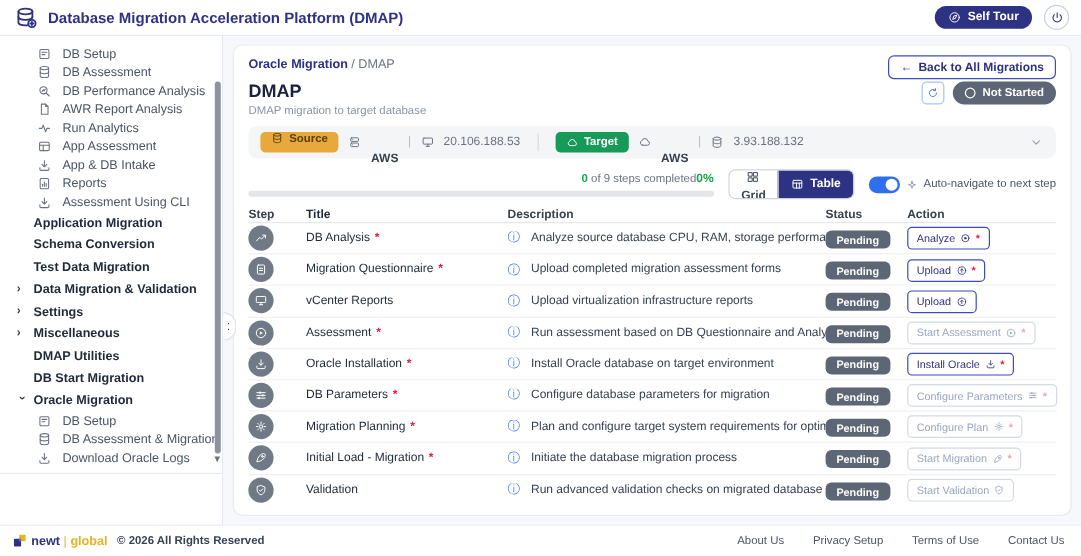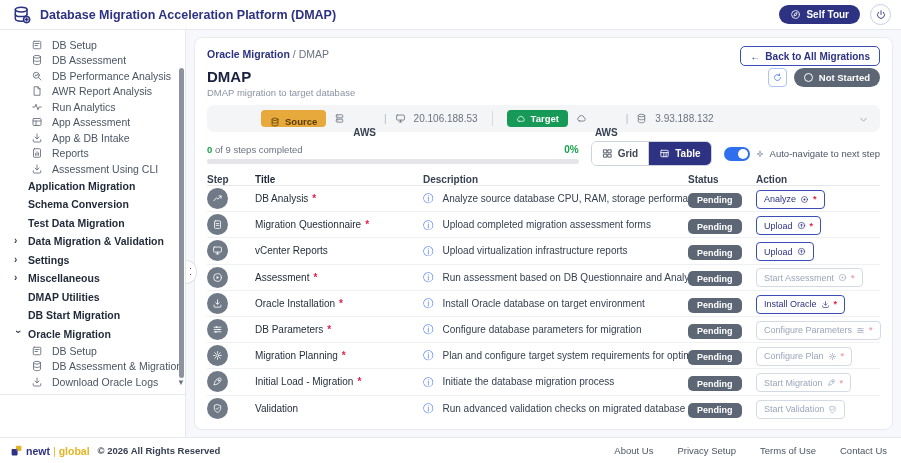--- a/index.html
+++ b/index.html
@@ -50,44 +50,44 @@
   .page-subtitle { font-size: 9.5px; color: #8b93a3; margin-top: 2px; }
   .title-right { display: flex; align-items: center; gap: 7px; }
   .mini-btn { width: 19px; height: 19px; border: 1px solid #a9c4f5; border-radius: 4px; background: #fff; color: #4f7df0; display: flex; align-items: center; justify-content: center; cursor: pointer; }
   .mini-btn svg { width: 11px; height: 11px; }
   .status-pill { display: flex; align-items: center; gap: 6px; background: #5d6675; color: #fff; font-size: 9.5px; font-weight: bold; border-radius: 10px; height: 19px; padding: 0 10px; }
   .status-dot { width: 9px; height: 9px; border: 1.5px solid #fff; border-radius: 50%; display: inline-block; }
 
   
   .conn-bar { margin-top: 7px; background: #f4f5f7; border-radius: 7px; height: 27px; display: flex; align-items: center; padding: 0 10px; gap: 10px; }
   .conn-seg { display: flex; align-items: center; gap: 8px; }
-  .src-pill { display: flex; align-items: flex-end; gap: 5px; background: #e7a83c; color: #5b3d05; font-size: 9.5px; font-weight: bold; border-radius: 4px; height: 17px; padding: 0 9px; margin-left: 44px; }
+  .src-pill { display: flex; align-items: flex-start; gap: 5px; background: #e7a83c; color: #5b3d05; font-size: 9.5px; font-weight: bold; border-radius: 4px; height: 17px; padding: 0 9px; }
   .src-pill svg { width: 10px; height: 10px; }
   .tgt-pill { display: flex; align-items: center; gap: 5px; background: #179a57; color: #fff; font-size: 9.5px; font-weight: bold; border-radius: 4px; height: 17px; padding: 0 9px; }
   .tgt-pill svg { width: 10px; height: 10px; }
   .conn-ic { width: 11px; height: 11px; color: #6b7280; }
   .conn-ic svg { width: 11px; height: 11px; display: block; }
   .conn-provider { font-size: 10px; font-weight: bold; color: #374151; margin-top: 28px; }
   .conn-sep { color: #b3bac4; font-size: 10px; }
   .conn-ip { font-size: 10px; color: #6b7280; }
   .conn-div { width: 1px; height: 15px; background: #d7dbe2; margin: 0 4px; }
   .conn-chevron { margin-left: auto; color: #9ca3af; width: 13px; height: 13px; cursor: pointer; }
   .conn-chevron svg { width: 13px; height: 13px; }
 
   
   .progress-row { margin-top: 9px; display: flex; align-items: center; gap: 12px; }
   .progress-left { flex: 1; min-width: 0; }
-  .progress-meta { display: flex; justify-content: space-between; align-items: baseline; font-size: 9.5px; color: #6b7280; }
+  .progress-meta { display: flex; justify-content: flex-end; align-items: baseline; font-size: 9.5px; color: #6b7280; }
   .green { color: #16a34a; font-weight: bold; }
   .pct { font-size: 10px; }
   .progress-track { margin-top: 4px; height: 5px; background: #e3e5e9; border-radius: 3px; position: relative; }
   .progress-fill { position: absolute; left: 0; top: 0; height: 5px; width: 0%; background: #16a34a; border-radius: 3px; }
   .seg-ctl { display: flex; border: 1px solid #cdd3dc; border-radius: 6px; overflow: hidden; background: #fff; flex: 0 0 auto; }
   .seg-btn { display: flex; align-items: center; gap: 5px; font-size: 10px; font-weight: bold; color: #3f4756; background: #fff; border: none; height: 23px; padding: 0 10px; cursor: pointer; font-family: inherit; border-left: 1px solid #cdd3dc; }
-  .seg-btn:first-child { border-left: none; }
+  .seg-btn:first-child { border-left: none; flex-direction: column; }
   .seg-btn svg { width: 11px; height: 11px; }
   .seg-btn.active { background: #2d3282; color: #fff; }
   .auto-nav { display: flex; align-items: center; gap: 5px; flex: 0 0 auto; }
   .toggle { width: 26px; height: 14px; background: #2f6fed; border-radius: 8px; position: relative; cursor: pointer; flex: 0 0 26px; }
   .toggle .knob { position: absolute; right: 2px; top: 2px; width: 10px; height: 10px; border-radius: 50%; background: #fff; }
   .auto-nav .an-icon { width: 10px; height: 10px; color: #8a93a6; }
   .auto-nav .an-icon svg { width: 10px; height: 10px; display: block; }
   .auto-nav-label { font-size: 9.5px; color: #4b5563; white-space: nowrap; }
 
   

